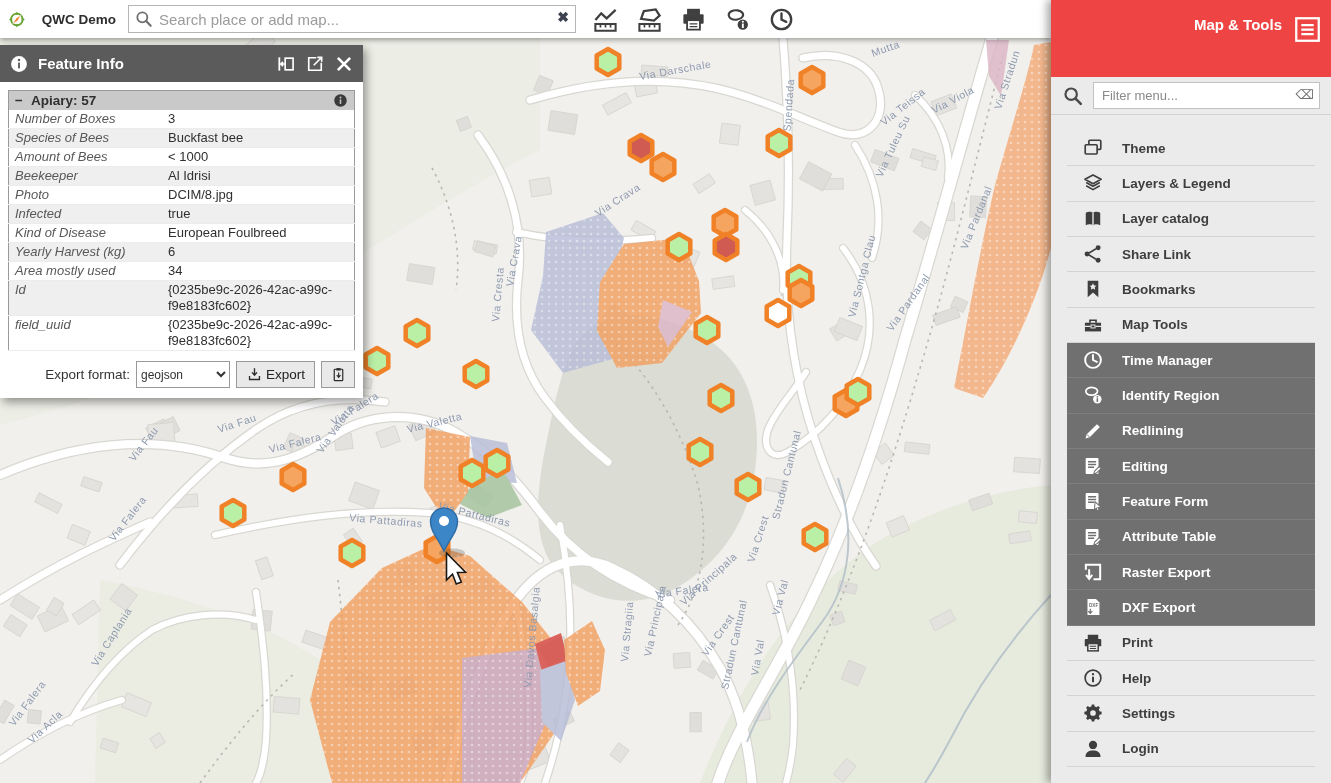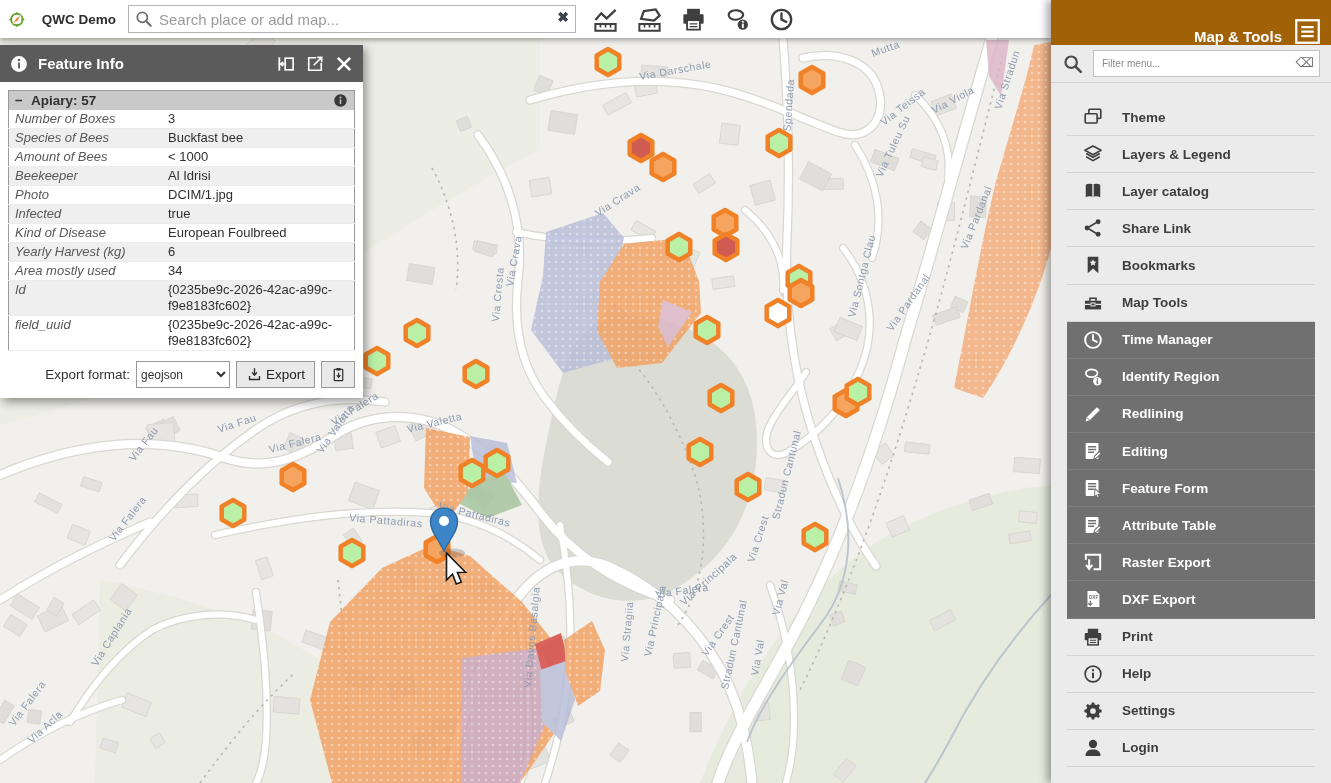--- a/index.html
+++ b/index.html
@@ -44,29 +44,29 @@
   .export-row{display:flex;align-items:center;justify-content:flex-end;gap:6px;margin-top:10px;
     font-size:13.5px;color:#333;}
   .export-row select{height:27px;width:94px;border:1px solid #999;background:#fff;font-size:12px;color:#333;}
   .btn{height:27px;border:1px solid #999;background:#e9e9e9;display:flex;align-items:center;gap:3px;
     padding:0 9px;font-size:13.5px;color:#222;cursor:pointer;font-family:"Liberation Sans",sans-serif;}
   .btn.icon-only{width:34px;justify-content:center;padding:0;}
 
   
   #sidebar{position:absolute;right:0;top:0;width:280px;height:783px;background:#ebebeb;
     box-shadow:-4px 0 8px rgba(0,0,0,.35);z-index:30;display:flex;flex-direction:column;}
-  .sb-header{height:45px;min-height:45px;background:#a16207;display:flex;align-items:flex-end;
-    justify-content:flex-end;gap:12px;padding:0 10px;color:#fff;}
+  .sb-header{height:45px;min-height:45px;background:#ef4444;display:flex;align-items:flex-start;
+    justify-content:flex-end;gap:12px;padding:16px 10px;color:#fff;}
   .sb-title{font-weight:bold;font-size:15px;}
   .burger{width:27px;height:27px;cursor:pointer;}
   .filter-row{height:37px;min-height:37px;display:flex;align-items:center;gap:9px;padding:0 11px;
     border-bottom:1px solid #d2d2d2;color:#4a4a4a;}
   .f-wrap{position:relative;flex:1;}
   .f-wrap input{width:100%;height:27px;box-sizing:border-box;border:1px solid #c2c2c2;
-    padding:0 24px 0 8px;font-size:10px;color:#333;}
+    padding:0 24px 0 8px;font-size:13px;color:#333;}
   .f-wrap input::placeholder{color:#8a8a8a;}
   .f-wrap .bs{position:absolute;right:6px;top:5px;color:#6d6d6d;font-size:13px;cursor:pointer;}
   #menu{flex:1;display:flex;flex-direction:column;margin:16px;padding:0;list-style:none;}
   .mi{--row-bg:#ebebeb;flex:1;display:flex;align-items:center;gap:17px;padding-left:14px;
     background:var(--row-bg);color:#3e3e3e;font-weight:bold;font-size:13.5px;
     border-bottom:1px solid #d4d4d4;cursor:pointer;}
   .mi.dark{--row-bg:#707070;color:#fff;border-bottom-color:#7e7e7e;}
   .mi .ic{width:24px;height:24px;display:flex;align-items:center;justify-content:center;}
 </style>
 </head>
@@ -471,21 +471,21 @@
             <tr>
               <td class="lbl">Amount of Bees</td>
               <td class="val">&lt; 1000</td>
             </tr>
             <tr>
               <td class="lbl">Beekeeper</td>
               <td class="val">Al Idrisi</td>
             </tr>
             <tr>
               <td class="lbl">Photo</td>
-              <td class="val">DCIM/1.jpg</td>
+              <td class="val">DCIM/8.jpg</td>
             </tr>
             <tr>
               <td class="lbl">Infected</td>
               <td class="val">true</td>
             </tr>
             <tr>
               <td class="lbl">Kind of Disease</td>
               <td class="val">European Foulbreed</td>
             </tr>
             <tr>

